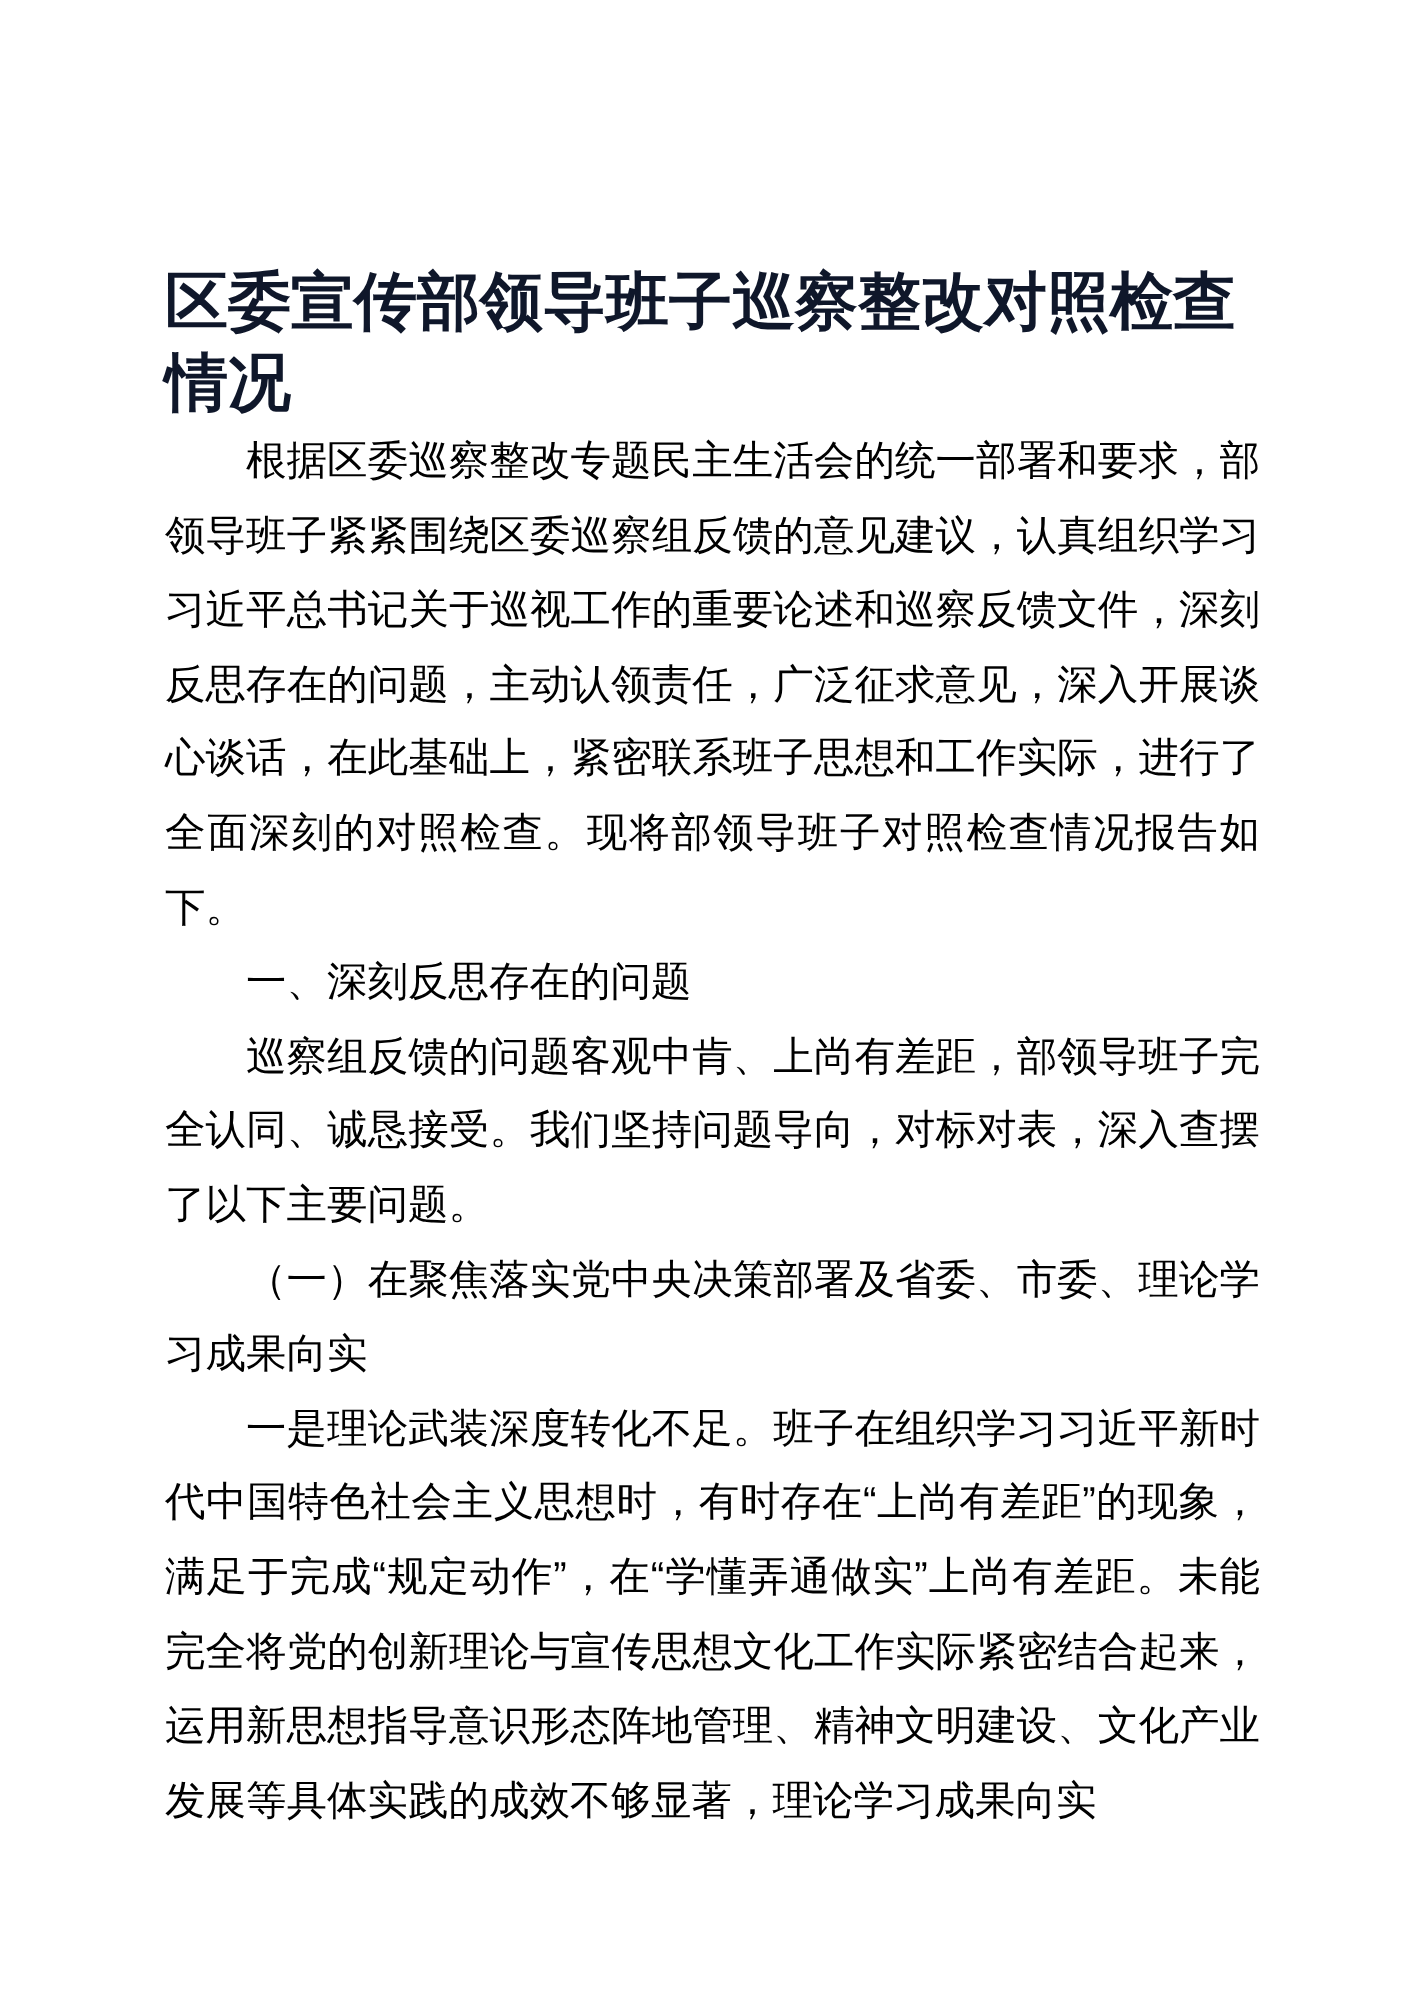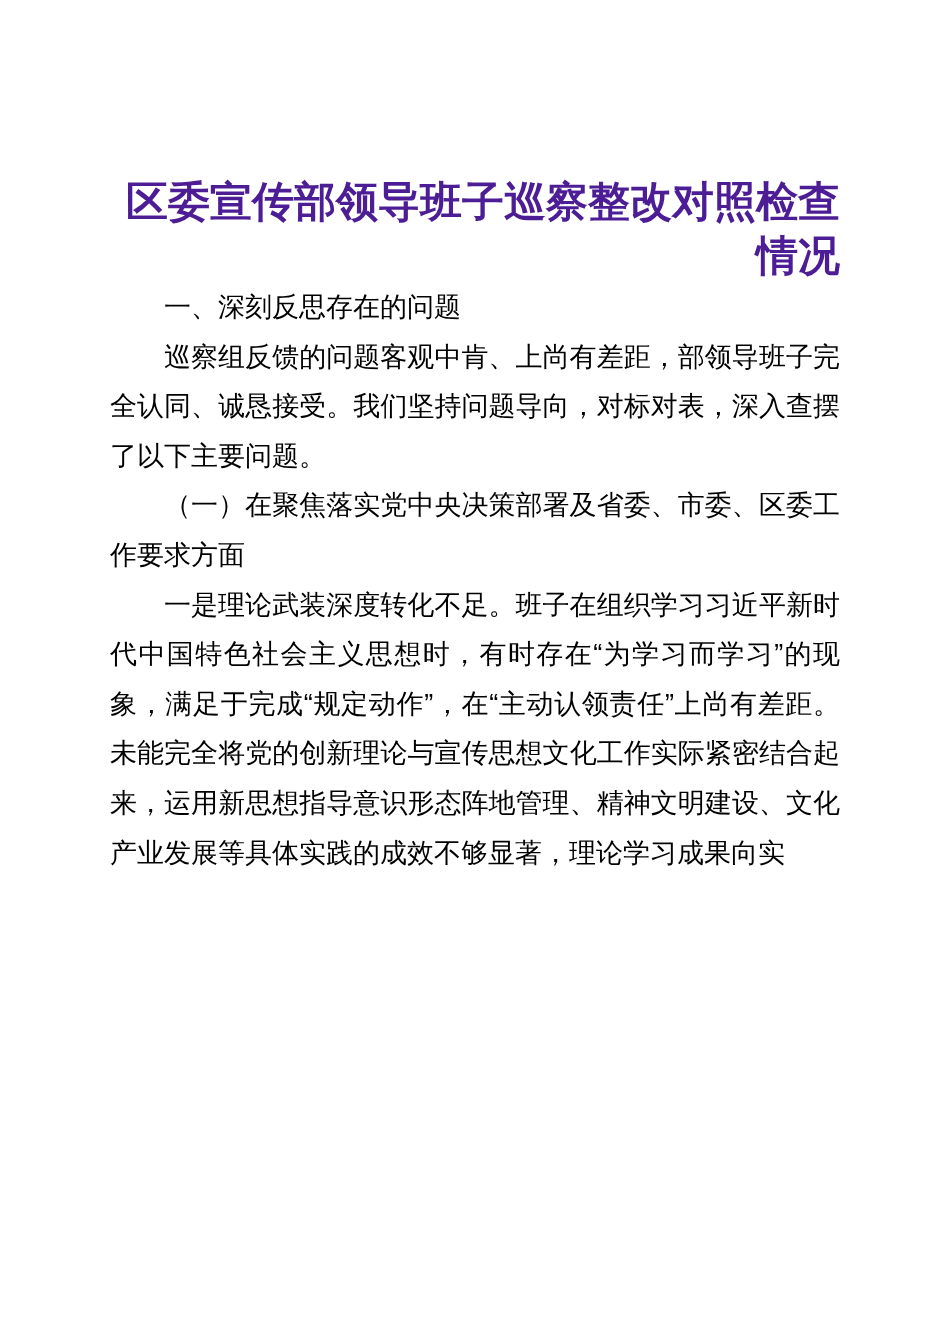--- a/index.html
+++ b/index.html
@@ -23,23 +23,23 @@
   .content {
     width: 730px;
     margin: 0 auto;
     padding-top: 175px;
   }
   .doc-title {
     font-family: "Liberation Serif", serif;
     font-weight: 700;
     font-size: 42px;
     line-height: 54px;
-    text-align: right;
+    text-align: left;
     margin: 0;
-    color: #4c1d95;
+    color: #0f172a;
     letter-spacing: 0;
   }
   .para {
     font-family: "Liberation Sans", sans-serif;
     font-weight: 400;
     font-size: 27px;
     line-height: 49.6px;
     text-align: justify;
     text-indent: 2em;
     margin: 0;
@@ -49,23 +49,24 @@
   }
 </style>
 </head>
 <body>
 
 <div class="page">
   <div class="content">
 
     <h1 class="doc-title">区委宣传部领导班子巡察整改对照检查情况</h1>
 
+    <p class="para">根据区委巡察整改专题民主生活会的统一部署和要求，部领导班子紧紧围绕区委巡察组反馈的意见建议，认真组织学习习近平总书记关于巡视工作的重要论述和巡察反馈文件，深刻反思存在的问题，主动认领责任，广泛征求意见，深入开展谈心谈话，在此基础上，紧密联系班子思想和工作实际，进行了全面深刻的对照检查。现将部领导班子对照检查情况报告如下。</p>
 
     <p class="para">一、深刻反思存在的问题</p>
 
     <p class="para">巡察组反馈的问题客观中肯、上尚有差距，部领导班子完全认同、诚恳接受。我们坚持问题导向，对标对表，深入查摆了以下主要问题。</p>
 
-    <p class="para">（一）在聚焦落实党中央决策部署及省委、市委、区委工作要求方面</p>
+    <p class="para">（一）在聚焦落实党中央决策部署及省委、市委、理论学习成果向实</p>
 
-    <p class="para">一是理论武装深度转化不足。班子在组织学习习近平新时代中国特色社会主义思想时，有时存在“为学习而学习”的现象，满足于完成“规定动作”，在“主动认领责任”上尚有差距。未能完全将党的创新理论与宣传思想文化工作实际紧密结合起来，运用新思想指导意识形态阵地管理、精神文明建设、文化产业发展等具体实践的成效不够显著，理论学习成果向实</p>
+    <p class="para">一是理论武装深度转化不足。班子在组织学习习近平新时代中国特色社会主义思想时，有时存在“上尚有差距”的现象，满足于完成“规定动作”，在“学懂弄通做实”上尚有差距。未能完全将党的创新理论与宣传思想文化工作实际紧密结合起来，运用新思想指导意识形态阵地管理、精神文明建设、文化产业发展等具体实践的成效不够显著，理论学习成果向实</p>
 
   </div>
 </div>
 
 </body></html>

